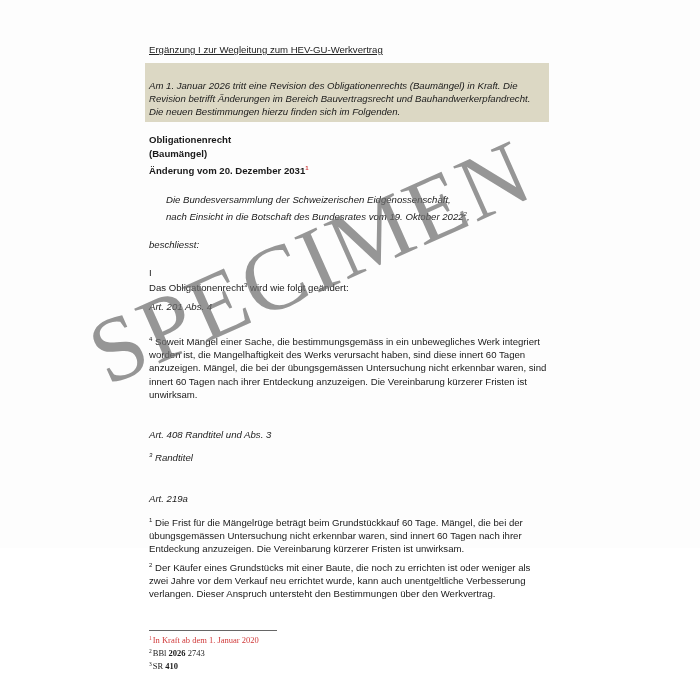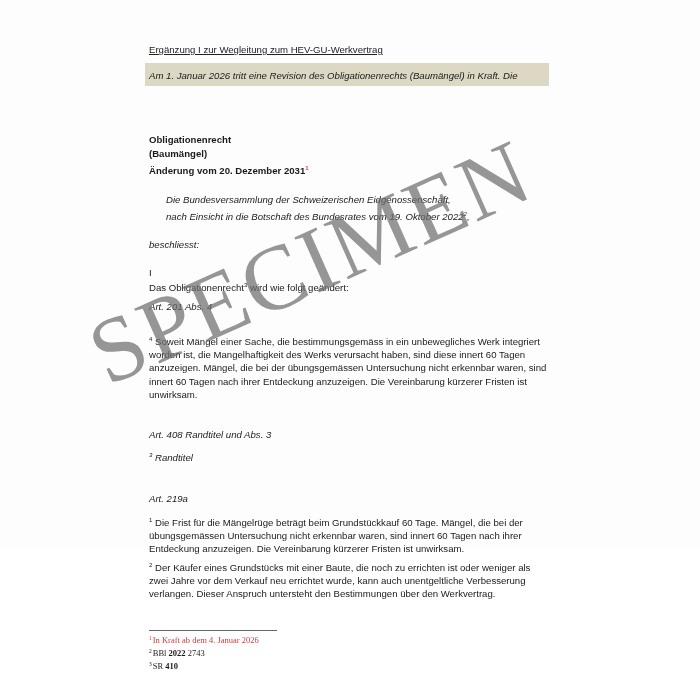--- a/index.html
+++ b/index.html
@@ -29,21 +29,21 @@
       left: 0;
       text-decoration: underline;
       color: #222;
       font-size: 9.6px;
     }
     .intro-box {
       position: absolute;
       top: 63px;
       left: -4px;
       width: 396px;
-      padding: 6px 4px 4px 4px;
+      padding: 16px 4px 4px 4px;
       background: #dcd8c4;
       font-style: italic;
       line-height: 13px;
     }
     .heading {
       position: absolute;
       top: 133px;
       left: 0;
       font-weight: bold;
       line-height: 14px;
@@ -121,20 +121,22 @@
 </head>
 <body>
 
 <div class="page">
   <div class="content">
 
     <div class="title">Ergänzung I zur Wegleitung zum HEV-GU-Werkvertrag</div>
 
     <div class="intro-box">
       <div>Am 1. Januar 2026 tritt eine Revision des Obligationenrechts (Baumängel) in Kraft. Die</div>
+      <div>Revision betrifft Änderungen im Bereich Bauvertragsrecht und Bauhandwerkerpfandrecht.</div>
+      <div>Die neuen Bestimmungen hierzu finden sich im Folgenden.</div>
     </div>
 
     <div class="heading">
       <div>Obligationenrecht</div>
       <div>(Baumängel)</div>
       <div><span>Änderung vom 20. Dezember 2031</span><span class="fn-ref-red">1</span></div>
     </div>
 
     <div class="preamble">
       <div>Die Bundesversammlung der Schweizerischen Eidgenossenschaft,</div>
@@ -151,20 +153,20 @@
 
     <div class="art-title" style="top:428px">Art. 408 Randtitel und Abs. 3</div>
     <div class="para para-italic" style="top:449px"><span class="sup">3</span><span> Randtitel</span></div>
 
     <div class="art-title" style="top:492px">Art. 219a</div>
     <div class="para" style="top:514px"><span class="sup">1</span><span> Die Frist für die Mängelrüge beträgt beim Grundstückkauf 60 Tage. Mängel, die bei der übungsgemässen Untersuchung nicht erkennbar waren, sind innert 60 Tagen nach ihrer Entdeckung anzuzeigen. Die Vereinbarung kürzerer Fristen ist unwirksam.</span></div>
     <div class="para" style="top:559px"><span class="sup">2</span><span> Der Käufer eines Grundstücks mit einer Baute, die noch zu errichten ist oder weniger als zwei Jahre vor dem Verkauf neu errichtet wurde, kann auch unentgeltliche Verbesserung verlangen. Dieser Anspruch untersteht den Bestimmungen über den Werkvertrag.</span></div>
 
     <div class="fn-rule"></div>
     <div class="footnotes">
-      <div class="fn-red"><span class="fn-sup">1</span><span>In Kraft ab dem 4. Januar 2026</span></div>
-      <div><span class="fn-sup">2</span><span>BBl </span><b>2022</b><span> 2743</span></div>
+      <div class="fn-red"><span class="fn-sup">1</span><span>In Kraft ab dem 1. Januar 2020</span></div>
+      <div><span class="fn-sup">2</span><span>BBl </span><b>2026</b><span> 2743</span></div>
       <div><span class="fn-sup">3</span><span>SR </span><b>410</b><span></span></div>
     </div>
   </div>
 
   <div class="watermark">SPECIMEN</div>
 </div>
 
 </body></html>

